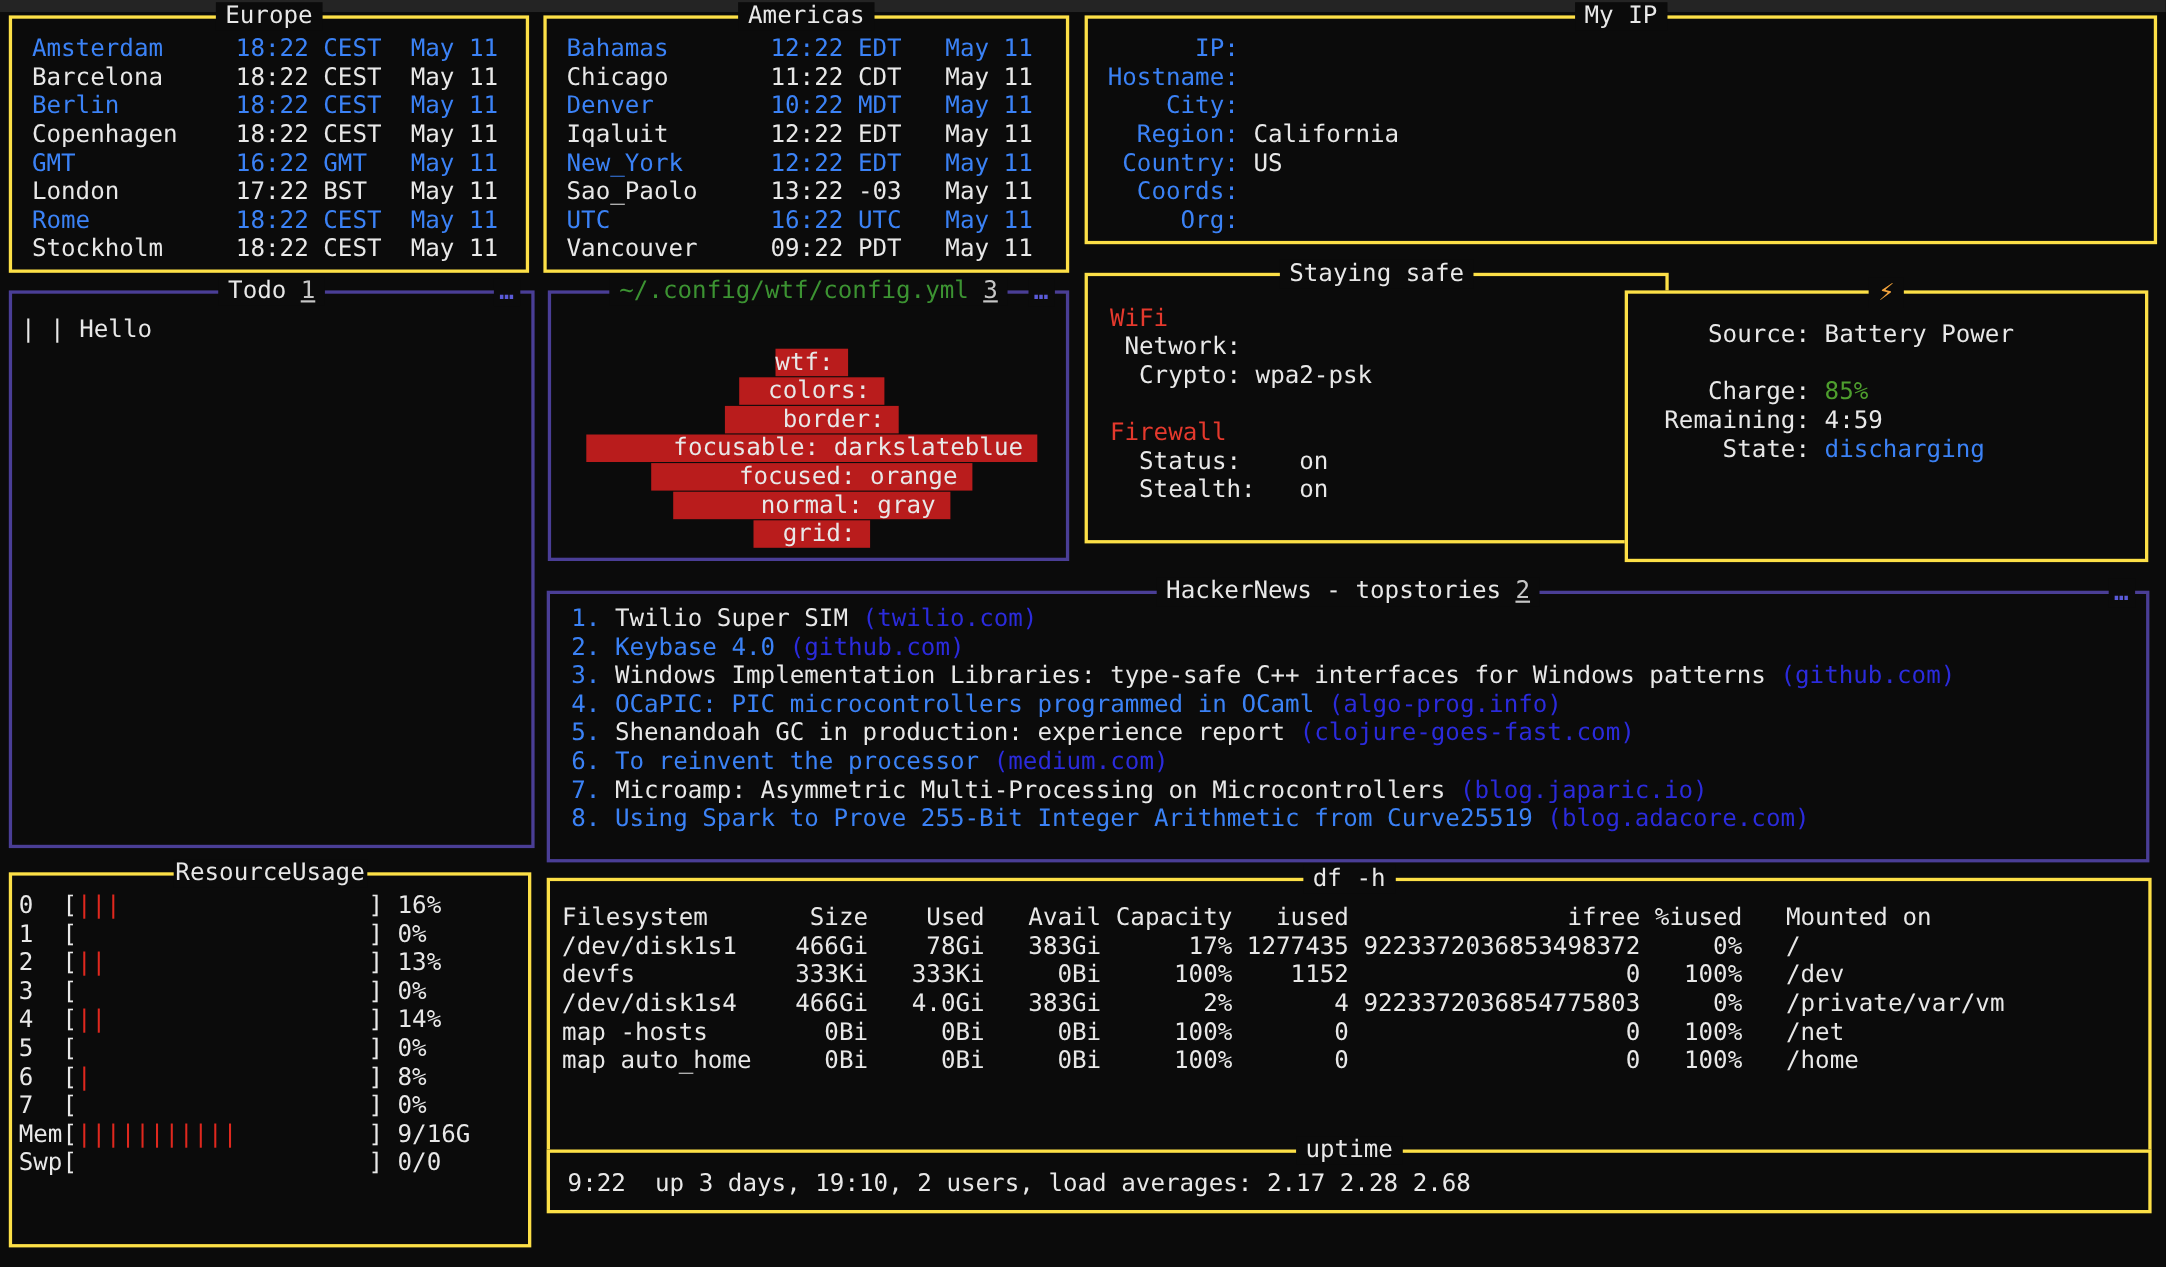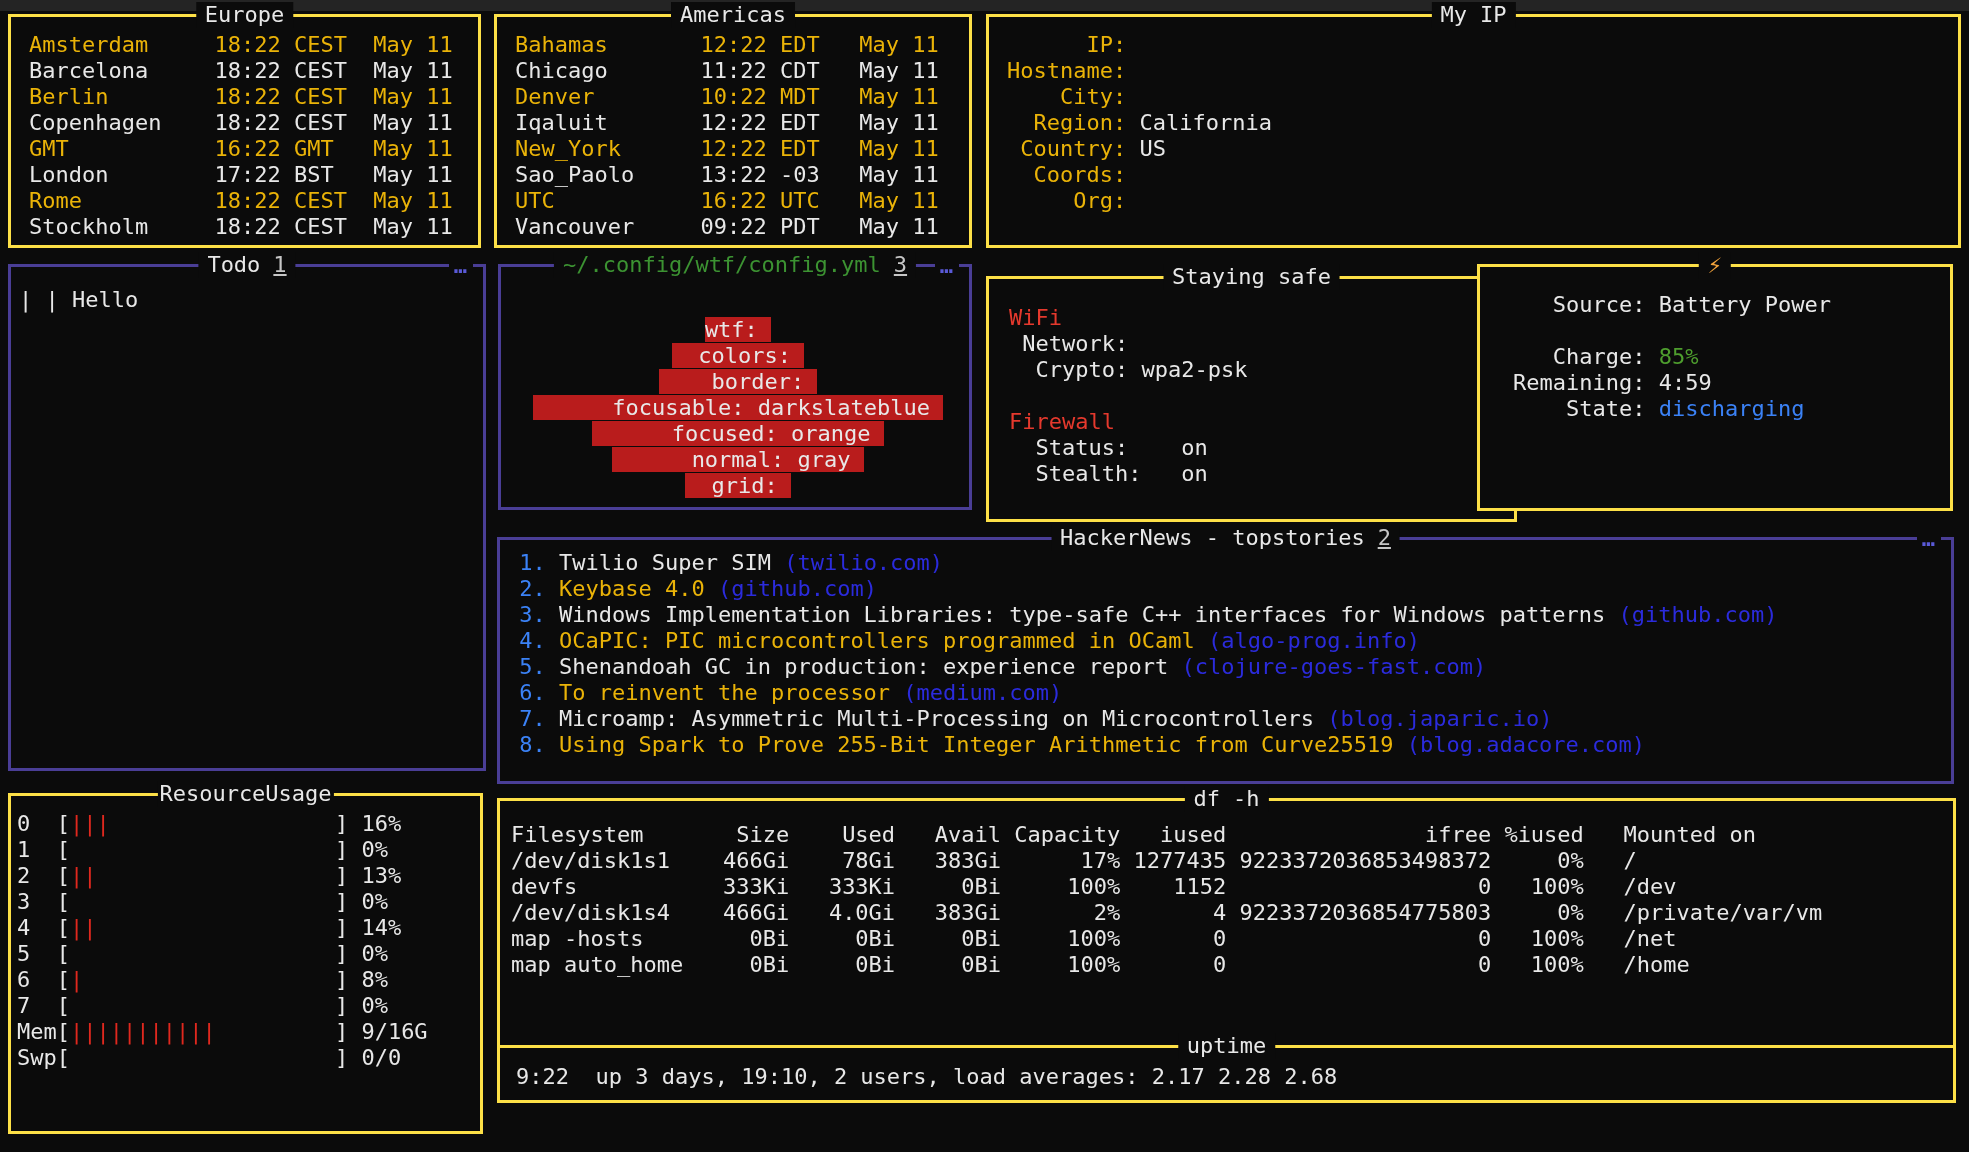--- a/index.html
+++ b/index.html
@@ -10,21 +10,21 @@
   }
   .panel { position:absolute; border:3px solid #fde047; box-sizing:border-box; background:#0b0b0b; }
   .panel.focusable { border-color:#4a3e96; }
   .ptitle {
     position:absolute; top:-15px; left:50%; transform:translateX(-50%);
     background:#0b0b0b; padding:0 9px; white-space:nowrap; z-index:2; color:#e8e8e8;
   }
   .content { position:absolute; top:0; left:0; right:0; bottom:0; white-space:pre; overflow:hidden; }
   .line { white-space:pre; }
   .c-w   { color:#e8e8e8; }
-  .c-lb  { color:#eab308; }
+  .c-lb  { color:#3b82f6; }
   .c-red { color:#e5392d; }
   .c-grn { color:#4e9e2e; }
   .c-yel { color:#3b82f6; }
   .c-blu { color:#2b2bdc; }
   .c-bar { color:#e0281e; }
   .t-grn { color:#3c9332; }
   .hl    { background:#b91c1c; }
   .num   { color:#c6c6c6; text-decoration:underline; margin-left:13px; }
   .dots  {
     position:absolute; top:-14px; right:10px; background:#0b0b0b; padding:0 5px;
@@ -42,38 +42,38 @@
   <div class="panel" style="left:8px;top:14px;width:473px;height:234px;">
     <div class="ptitle"><span>Europe</span></div>
     <div class="content" id="europe-rows" style="padding:15px 0 0 18px;"><div class="line"><span class="c-lb">Amsterdam     18:22 CEST  May 11</span></div><div class="line"><span class="c-w">Barcelona     18:22 CEST  May 11</span></div><div class="line"><span class="c-lb">Berlin        18:22 CEST  May 11</span></div><div class="line"><span class="c-w">Copenhagen    18:22 CEST  May 11</span></div><div class="line"><span class="c-lb">GMT           16:22 GMT   May 11</span></div><div class="line"><span class="c-w">London        17:22 BST   May 11</span></div><div class="line"><span class="c-lb">Rome          18:22 CEST  May 11</span></div><div class="line"><span class="c-w">Stockholm     18:22 CEST  May 11</span></div></div>
   </div>
 
   <div class="panel" style="left:494px;top:14px;width:478px;height:234px;padding-left:48px;">
     <div class="ptitle"><span>Americas</span></div>
     <div class="content" id="americas-rows" style="padding:15px 0 0 18px;"><div class="line"><span class="c-lb">Bahamas       12:22 EDT   May 11</span></div><div class="line"><span class="c-w">Chicago       11:22 CDT   May 11</span></div><div class="line"><span class="c-lb">Denver        10:22 MDT   May 11</span></div><div class="line"><span class="c-w">Iqaluit       12:22 EDT   May 11</span></div><div class="line"><span class="c-lb">New_York      12:22 EDT   May 11</span></div><div class="line"><span class="c-w">Sao_Paolo     13:22 -03   May 11</span></div><div class="line"><span class="c-lb">UTC           16:22 UTC   May 11</span></div><div class="line"><span class="c-w">Vancouver     09:22 PDT   May 11</span></div></div>
   </div>
 
-  <div class="panel" style="left:986px;top:14px;width:975px;height:234px;">
+  <div class="panel" style="left:986px;top:14px;width:975px;height:208px;">
     <div class="ptitle"><span>My IP</span></div>
     <div class="content" id="myip-rows" style="padding:15px 0 0 18px;"><div class="line"><span class="c-lb">      IP: </span><span class="c-w"></span></div><div class="line"><span class="c-lb">Hostname: </span><span class="c-w"></span></div><div class="line"><span class="c-lb">    City: </span><span class="c-w"></span></div><div class="line"><span class="c-lb">  Region: </span><span class="c-w">California</span></div><div class="line"><span class="c-lb"> Country: </span><span class="c-w">US</span></div><div class="line"><span class="c-lb">  Coords: </span><span class="c-w"></span></div><div class="line"><span class="c-lb">     Org: </span><span class="c-w"></span></div></div>
   </div>
 
   <div class="panel focusable" style="left:8px;top:264px;width:478px;height:507px;">
     <div class="ptitle"><span>Todo</span><span class="num">1</span></div>
     <span class="dots">…</span>
     <div class="content" id="todo-rows" style="padding:20px 0 0 8px;"><div class="line"><span class="c-w">| | Hello</span></div></div>
   </div>
 
   <div class="panel focusable" style="left:498px;top:264px;width:474px;height:246px;text-align:center;">
     <div class="ptitle"><span class="t-grn">~/.config/wtf/config.yml</span><span class="num">3</span></div>
     <span class="dots">…</span>
     <div class="content" id="config-rows" style="padding:50px 0 0 6px;"><div class="line"><span class="c-w hl">wtf: </span></div><div class="line"><span class="c-w hl">  colors: </span></div><div class="line"><span class="c-w hl">    border: </span></div><div class="line"><span class="c-w hl">      focusable: darkslateblue </span></div><div class="line"><span class="c-w hl">      focused: orange </span></div><div class="line"><span class="c-w hl">      normal: gray </span></div><div class="line"><span class="c-w hl">  grid: </span></div></div>
   </div>
 
-  <div class="panel" style="left:986px;top:276px;width:531px;height:246px;">
+  <div class="panel" style="left:986px;top:248px;width:531px;height:246px;">
     <div class="ptitle"><span>Staying safe</span></div>
     <div class="content" id="safe-rows" style="padding:26px 0 0 20px;"><div class="line"><span class="c-red">WiFi</span></div><div class="line"><span class="c-w"> Network:</span></div><div class="line"><span class="c-w">  Crypto: wpa2-psk</span></div><div class="line"><span class="c-w">&nbsp;</span></div><div class="line"><span class="c-red">Firewall</span></div><div class="line"><span class="c-w">  Status:    on</span></div><div class="line"><span class="c-w">  Stealth:   on</span></div></div>
   </div>
 
   <div class="panel" style="left:1477px;top:264px;width:476px;height:247px;">
     <div class="ptitle"><span class="bolt">⚡</span></div>
     <div class="content" id="battery-rows" style="padding:25px 0 0 33px;"><div class="line"><span class="c-w">   Source: </span><span class="c-w">Battery Power</span></div><div class="line"><span class="c-w">&nbsp;</span></div><div class="line"><span class="c-w">   Charge: </span><span class="c-grn">85%</span></div><div class="line"><span class="c-w">Remaining: </span><span class="c-w">4:59</span></div><div class="line"><span class="c-w">    State: </span><span class="c-yel">discharging</span></div></div>
   </div>
 
   <div class="panel focusable" style="left:497px;top:537px;width:1457px;height:247px;">

